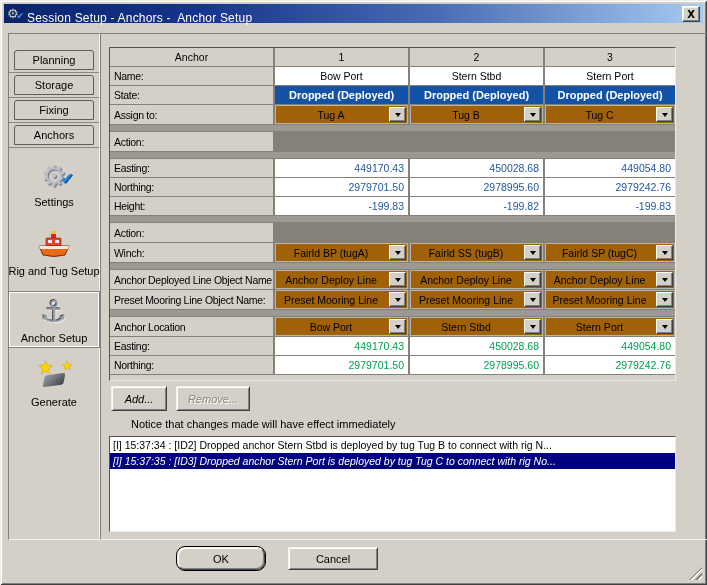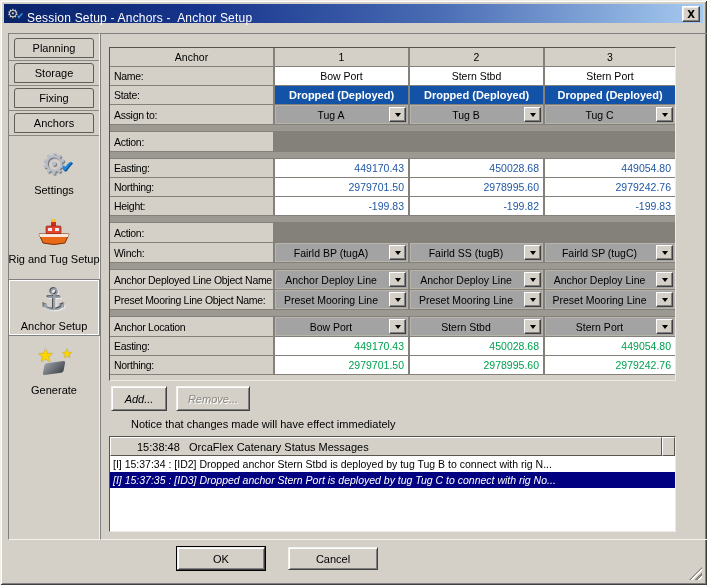--- a/index.html
+++ b/index.html
@@ -25,21 +25,21 @@
   .close-btn{
     position:absolute;right:3px;top:2px;width:16px;height:14px;background:#d4d0c8;
     border:1px solid;border-color:#ffffff #404040 #404040 #ffffff;
     box-shadow:inset -1px -1px 0 #808080, inset 1px 1px 0 #f2f0ea;
     display:flex;align-items:center;justify-content:center;
     font-size:10px;font-weight:bold;color:#000;font-family:"DejaVu Sans",sans-serif;
   }
   
   .sidebar{
     position:absolute;left:8px;top:33px;width:92px;height:507px;box-sizing:border-box;
-    border:1px solid;border-color:#808080 #f4f2ee #f4f2ee #808080;padding-top:4px;
+    border:1px solid;border-color:#808080 #f4f2ee #f4f2ee #808080;padding-top:16px;
   }
   .tab{margin:0 5px;height:18px;border:1px solid #5f5d58;border-radius:3px 3px 0 0;
     display:flex;align-items:center;justify-content:center;font-size:11px;color:#000;background:#d4d0c8;}
   .tabline{border-bottom:1px solid #8a8880;margin:2px 0 2px 0;}
   .side-items{display:flex;flex-direction:column;align-items:center;}
   .side-item{display:flex;flex-direction:column;align-items:center;padding:3px 0;width:92px;box-sizing:border-box;}
   .side-item .icon{height:34px;display:flex;align-items:center;justify-content:center;}
   .side-item .lab{font-size:11px;margin-top:3px;white-space:nowrap;color:#000;}
   .side-item.selected{border:1px solid #808080;box-shadow:inset 1px 1px 0 #ffffff, inset -1px -1px 0 #ffffff;}
   .gear{font-size:29px;line-height:30px;color:#b9bdc7;text-shadow:1px 1px 1px #6a6e78;position:relative;}
@@ -66,21 +66,21 @@
   }
   .c{display:flex;align-items:center;overflow:hidden;white-space:nowrap;color:#000;}
   .lbl{background:#d4d0c8;padding-left:4px;letter-spacing:-.3px;}
   .hdr{background:#d4d0c8;justify-content:center;}
   .txt{background:#ffffff;justify-content:center;}
   .state{background:var(--state-bg,#1253a8);color:#fff;font-weight:bold;justify-content:center;font-size:11px;}
   .num{background:#fff;justify-content:flex-end;padding-right:4px;}
   .blue{color:var(--val-blue,#2157a4);}
   .green{color:var(--val-green,#00a050);}
   .sep{grid-column:1/5;background:#9c9992;}
-  .ddc{background:#a3a3a3;padding:0;box-shadow:inset 0 0 0 1px #b8b4ac;justify-content:center;}
+  .ddc{background:#a16207;padding:0;box-shadow:inset 0 0 0 1px #b8b4ac;justify-content:center;}
   .dd-txt{flex:1;display:flex;align-items:center;justify-content:center;}
   .dd-btn{width:15px;align-self:stretch;margin:2px;background:#d4d0c8;
     border:1px solid;border-color:#fff #404040 #404040 #fff;box-shadow:inset -1px -1px 0 #808080;
     display:flex;align-items:center;justify-content:center;}
   .arr{width:0;height:0;border:3px solid transparent;border-top:4px solid #000;margin-top:4px;}
   .cellbtn{background:#d4d0c8;border:1px solid;border-color:#f4f2ee #504e48 #504e48 #f4f2ee;
     box-shadow:inset 1px 1px 0 #fff, inset -1px -1px 0 #8a8880;justify-content:center;margin-top:40px;}
   .cellbtn.disabled{color:#8a8880;text-shadow:1px 1px 0 #fff;}
   
   .pushbtn{position:absolute;height:25px;background:#d4d0c8;font-size:11px;box-sizing:border-box;
@@ -98,21 +98,21 @@
     display:flex;align-items:center;padding-left:26px;font-size:11px;white-space:pre;box-sizing:border-box;color:#000;}
   .hstub{width:13px;background:#d4d0c8;border:1px solid;border-color:#fff #58564f #58564f #fff;box-sizing:border-box;}
   .log-row{height:16px;font-size:10.5px;display:flex;align-items:center;padding-left:3px;
     white-space:pre;overflow:hidden;color:#000;}
   .log-row.selected{background:var(--log-sel-bg,#000080);color:#fff;font-style:italic;}
   
   .footbtn{position:absolute;height:23px;background:#d4d0c8;font-size:11px;box-sizing:border-box;
     display:flex;align-items:center;justify-content:center;color:#000;
     border:1px solid;border-color:#f4f2ee #404040 #404040 #f4f2ee;
     box-shadow:inset 1px 1px 0 #fff, inset -1px -1px 0 #808080;}
-  #ok{left:177px;top:547px;width:88px;outline:1px solid #000;}
+  #ok{left:177px;top:547px;width:88px;outline:1px solid #000;border-radius:8px;}
   #cancel{left:288px;top:547px;width:90px;}
   .grip{position:absolute;right:5px;bottom:5px;width:13px;height:13px;
     background:repeating-linear-gradient(-45deg,transparent 0 2px,#ffffff 2px 3px,#87857e 3px 5px);
     clip-path:polygon(100% 0,100% 100%,0 100%);}
 </style>
 </head>
 <body>
 
 <div class="win">
 
@@ -329,24 +329,20 @@
         <div class="c num green">2979242.76</div>
       </div>
     </div>
 
     <div id="add" class="pushbtn">Add...</div>
     <div id="remove" class="pushbtn">Remove...</div>
 
     <div class="notice">Notice that changes made will have effect immediately</div>
 
     <div class="logbox">
-      <div class="loghead">
-        <div class="hseg">15:38:48   OrcaFlex Catenary Status Messages</div>
-        <div class="hstub"></div>
-      </div>
       <div class="log-row">[I] 15:37:34 : [ID2] Dropped anchor Stern Stbd is deployed by tug Tug B to connect with rig N...</div>
       <div class="log-row selected">[I] 15:37:35 : [ID3] Dropped anchor Stern Port is deployed by tug Tug C to connect with rig No...</div>
     </div>
   </div>
 
   <div id="ok" class="footbtn">OK</div>
   <div id="cancel" class="footbtn">Cancel</div>
   <div class="grip"></div>
 </div>
 

